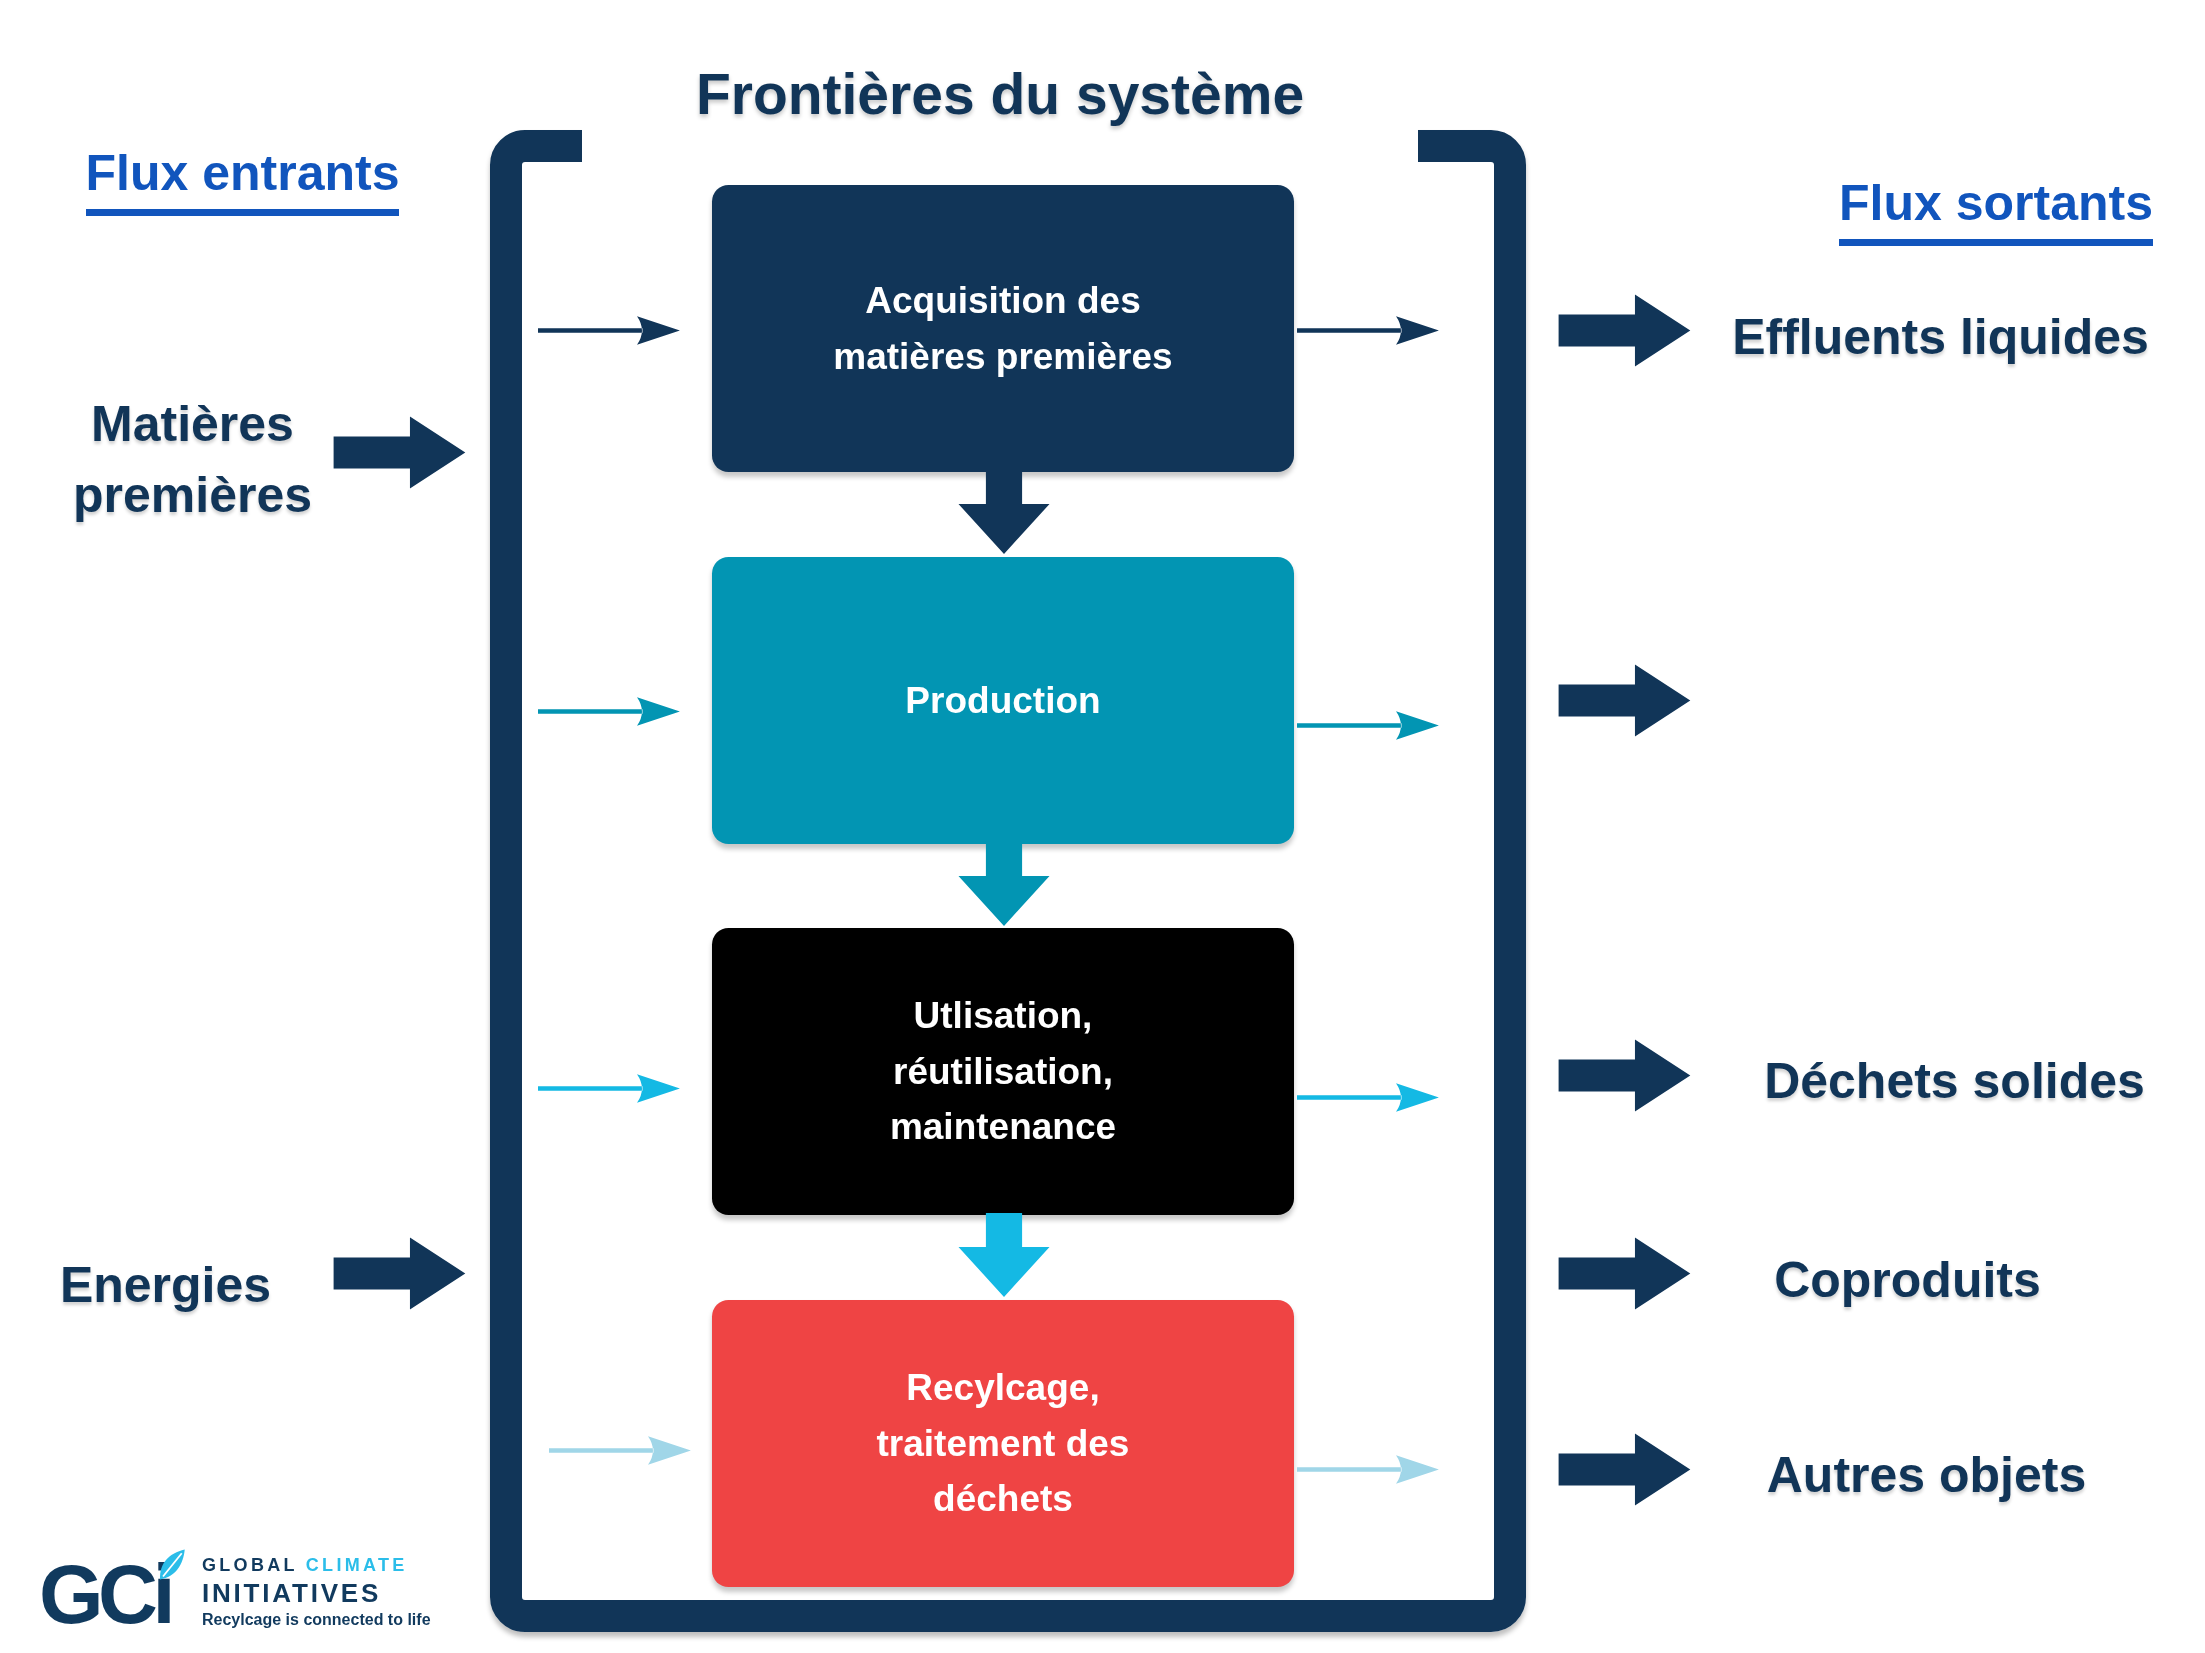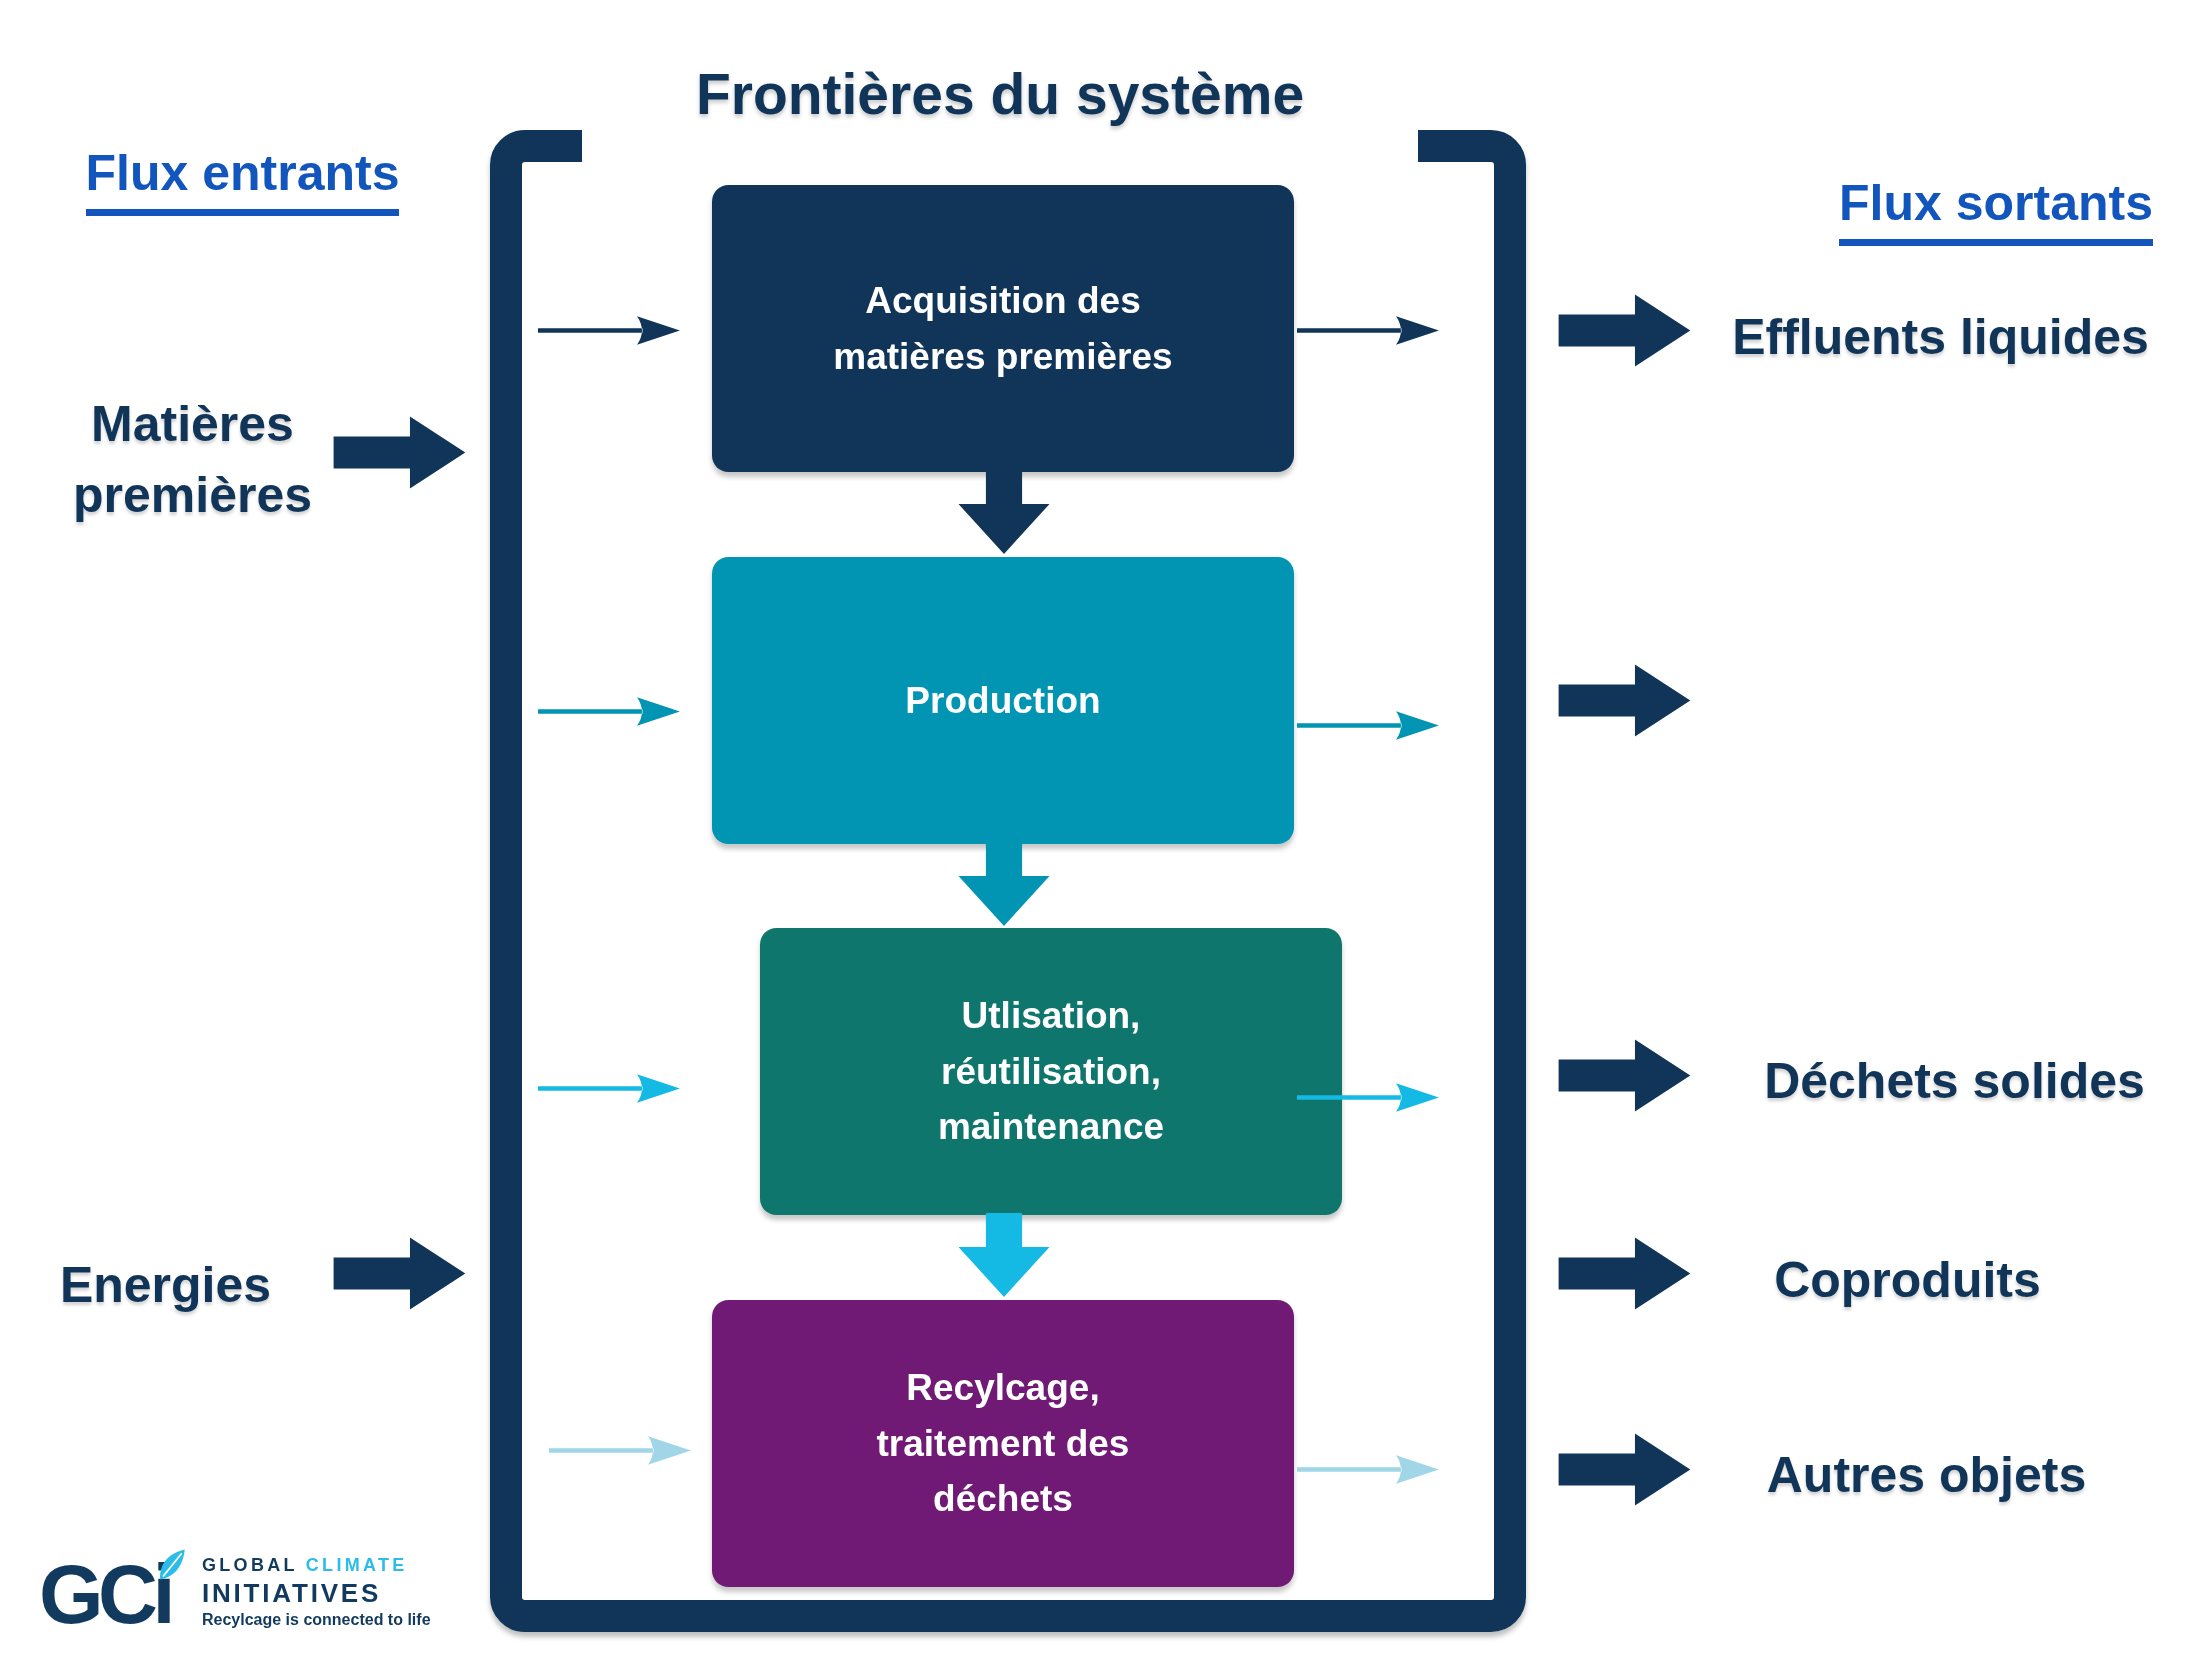--- a/index.html
+++ b/index.html
@@ -72,22 +72,22 @@
     border-radius: 16.5px;
     display: flex; align-items: center; justify-content: center;
     text-align: center;
     font-size: 37px; font-weight: 700; color: #ffffff;
     line-height: 1.5;
     box-shadow: 0 4.4px 5.5px rgba(0,0,0,0.22);
     z-index: 3;
   }
   .pbox-1 { top: 185px;  background: #113558; }
   .pbox-2 { top: 557px; background: #0295B3; }
-  .pbox-3 { top: 928px; background: #0f766e; margin-left: 48px; }
-  .pbox-4 { top: 1300px; background: #701a75; }
+  .pbox-3 { top: 928px; background: #000000; }
+  .pbox-4 { top: 1300px; background: #ef4444; }
 
   
   .icon { position: absolute; z-index: 3; }
   .c-navy { color: #113558; }
   .c-teal { color: #0295B3; }
   .c-cyan { color: #14B9E4; }
   .c-pale { color: #A0D6E8; }
 
   .block-arrow-in-1  { left: 331px; top: 411px;  }
   .block-arrow-in-2  { left: 331px; top: 1232px; }

